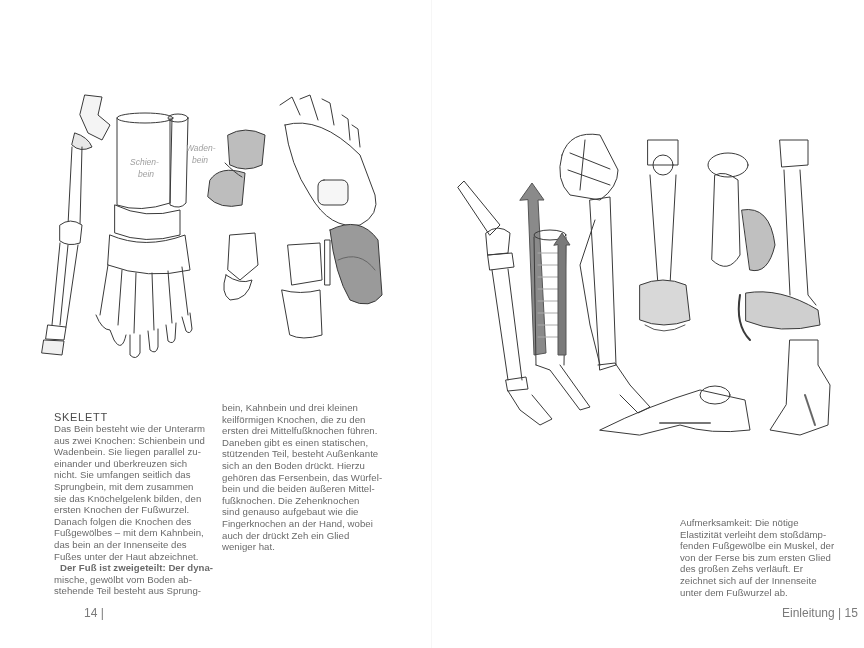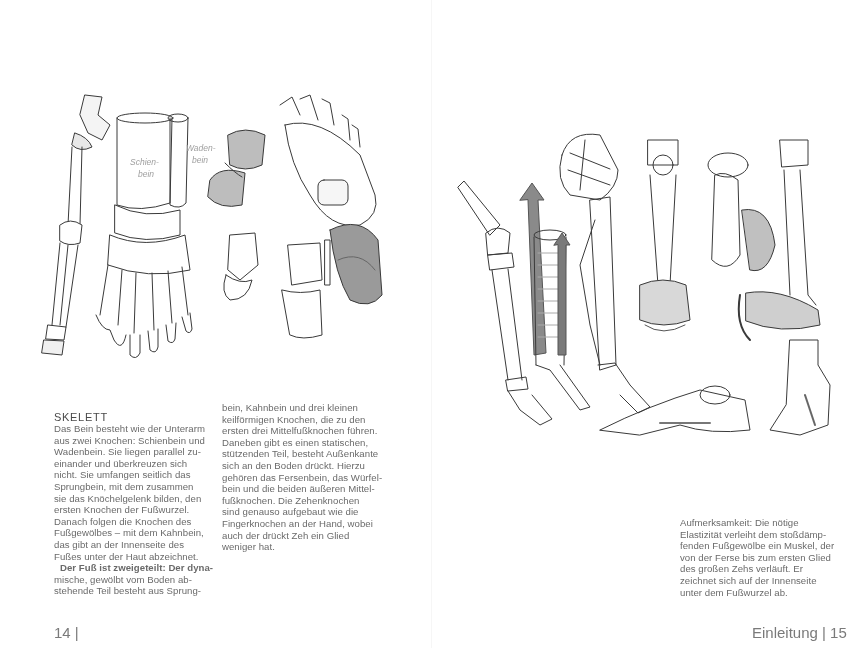--- a/index.html
+++ b/index.html
@@ -5,21 +5,21 @@
   html, body { margin: 0; padding: 0; background: #ffffff; }
   body { width: 864px; height: 648px; position: relative; overflow: hidden; font-family: "Liberation Sans", sans-serif; }
   .page { position: absolute; top: 0; height: 648px; background: #ffffff; }
   .page-left { left: 0; width: 432px; }
   .page-right { left: 432px; width: 432px; }
   .gutter { position: absolute; left: 431px; top: 0; width: 2px; height: 648px; background: linear-gradient(to right, #f3f3f3, #ffffff); }
   .col { position: absolute; font-size: 9.6px; line-height: 11.6px; color: #6a6a6a; letter-spacing: 0.05px; }
   .col p { margin: 0; }
   .heading { font-size: 11px; font-weight: normal; color: #4a4a4a; letter-spacing: 0.7px; margin-bottom: 1px; line-height: 12px; }
   .indent { text-indent: 6px; font-weight: bold; }
-  .folio { position: absolute; top: 624px; font-size: 15px; color: #7a7a7a; }
+  .folio { position: absolute; top: 606px; font-size: 12px; color: #7a7a7a; margin-left: 30px; }
   .art { position: absolute; }
   .label { font-style: italic; font-size: 8.5px; fill: #a0a0a0; font-family: "Liberation Sans", sans-serif; }
   svg path, svg ellipse, svg rect, svg polygon, svg line, svg polyline { vector-effect: non-scaling-stroke; }
 </style>
 </head>
 <body>
 
 <div class="page page-left">
 
   <svg class="art" style="left:30px; top:85px;" width="400" height="300" viewBox="0 0 400 300" fill="none" stroke="#3a3a3a" stroke-width="1" stroke-linecap="round">
@@ -81,21 +81,21 @@
     <p>Das Bein besteht wie der Unterarm</p>
     <p>aus zwei Knochen: Schienbein und</p>
     <p>Wadenbein. Sie liegen parallel zu-</p>
     <p>einander und überkreuzen sich</p>
     <p>nicht. Sie umfangen seitlich das</p>
     <p>Sprungbein, mit dem zusammen</p>
     <p>sie das Knöchelgelenk bilden, den</p>
     <p>ersten Knochen der Fußwurzel.</p>
     <p>Danach folgen die Knochen des</p>
     <p>Fußgewölbes – mit dem Kahnbein,</p>
-    <p>das gibt an der Innenseite des</p>
+    <p>das bein an der Innenseite des</p>
     <p>Fußes unter der Haut abzeichnet.</p>
     <p class="indent">Der Fuß ist zweigeteilt: Der dyna-</p>
     <p>mische, gewölbt vom Boden ab-</p>
     <p>stehende Teil besteht aus Sprung-</p>
   </div>
 
   <div class="col" style="left:222px; top:402px; width:175px;">
     <p>bein, Kahnbein und drei kleinen</p>
     <p>keilförmigen Knochen, die zu den</p>
     <p>ersten drei Mittelfußknochen führen.</p>

